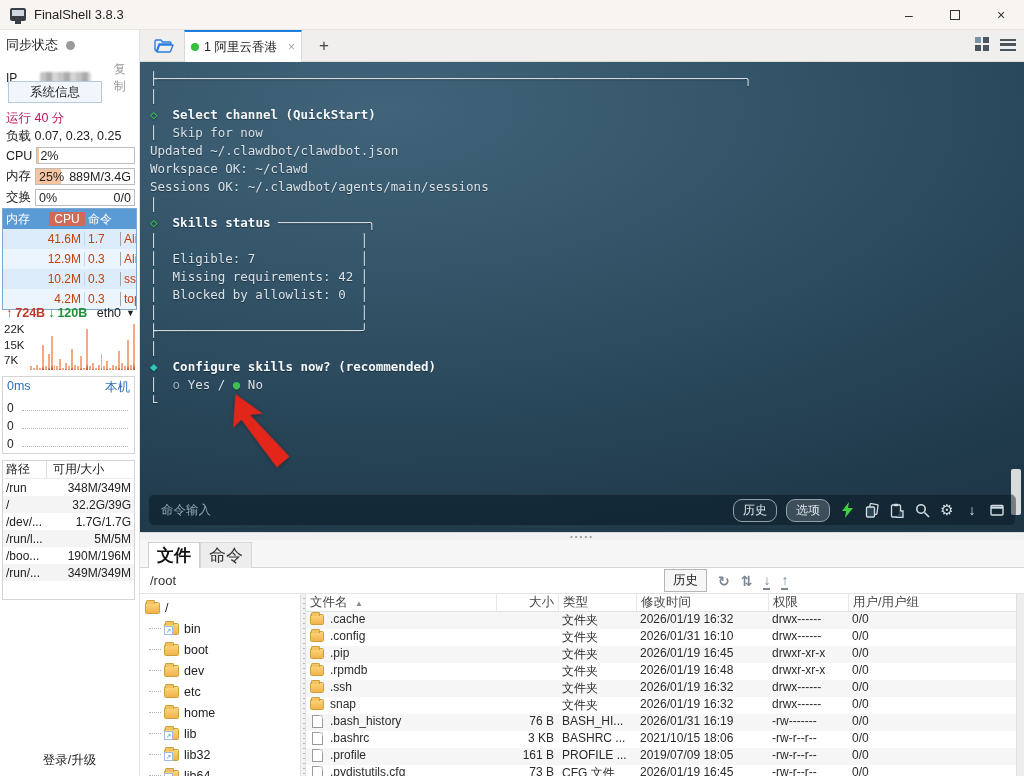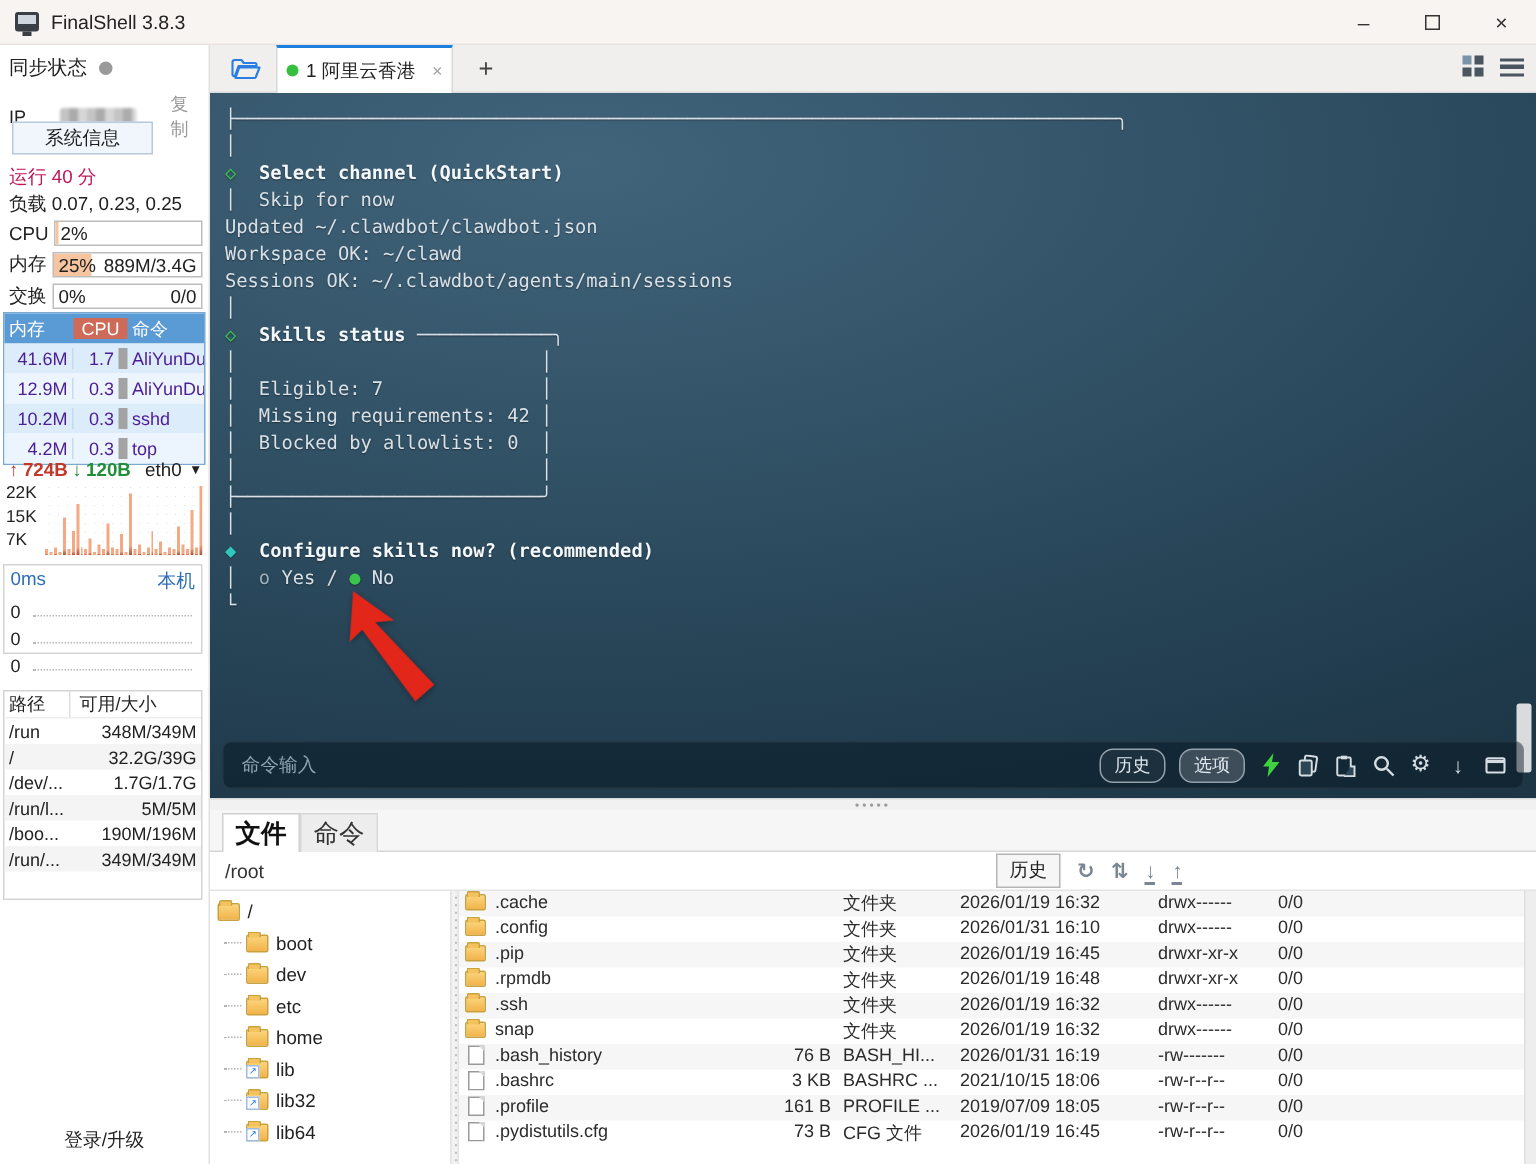--- a/index.html
+++ b/index.html
@@ -37,42 +37,42 @@
   .meter{flex:1;height:17px;border:1px solid #bdbdbd;background:#fff;position:relative;overflow:hidden;}
   .meter .fill{position:absolute;left:0;top:0;bottom:0;background:#f6c5a0;}
   .meter .mtext{position:relative;padding:1px 3px;display:flex;justify-content:space-between;color:#222;}
   .cpu-row{top:117px;} .mem-row{top:138px;} .swap-row{top:159px;}
 
   
   .ptable{position:absolute;left:2px;right:2px;top:178px;border:1px solid #7da9d0;}
   .phead{display:flex;background:#5b9bd5;color:#fff;height:20px;align-items:center;}
   .phead .hc{padding:0 3px;}
   .hc-mem{width:46px;} .hc-cpu{width:36px;background:#cd6a58;text-align:center;} .hc-cmd{flex:1;}
-  .prow{display:flex;height:20px;align-items:center;color:#4c1d95;background:#dcecfa;}
+  .prow{display:flex;height:20px;align-items:center;color:#c2410c;background:#dcecfa;padding-left:36px;}
   .prow.alt{background:#ecf5fd;}
   .pc{padding:0 3px;overflow:hidden;white-space:nowrap;}
   .pc-mem{width:46px;text-align:right;border-right:1px solid #c4dbEE;}
-  .pc-cpu{width:36px;text-align:right;border-right:6px solid #a3a3a3;}
+  .pc-cpu{width:36px;border-right:1px solid #a3a3a3;}
   .pc-cmd{flex:1;}
 
   
   .net-row{top:276px;display:flex;align-items:center;gap:3px;font-size:12.5px;}
   .net-up{color:#c0392b;font-weight:bold;}
   .net-down{color:#1f8f3a;font-weight:bold;}
   .net-iface{color:#222;margin-left:auto;margin-right:2px;}
   .net-caret{color:#222;font-size:9px;}
   .graph{position:absolute;left:2px;right:4px;top:292px;height:48px;display:flex;}
   .graph-ylabels{width:28px;display:flex;flex-direction:column;justify-content:space-between;
       color:#222;font-size:11.5px;padding:1px 0 4px 2px;}
   .graph-bars{flex:1;display:flex;align-items:flex-end;gap:1px;overflow:hidden;
       background-image:radial-gradient(#d8e4ee 0.5px,transparent 0.6px);background-size:6px 6px;}
   .gbar{width:2px;background:linear-gradient(#f2a984,#f2a984 85%,#b35036);}
 
   
-  .ping-box{position:absolute;left:2px;right:4px;top:346px;height:60px;border:1px solid #d4d4d4;
+  .ping-box{position:absolute;left:2px;right:4px;top:346px;height:78px;border:1px solid #d4d4d4;
       padding:2px 4px;}
   .ping-head{display:flex;justify-content:space-between;color:#2f6fba;font-size:12.5px;height:18px;}
   .ping-row{display:flex;align-items:flex-end;height:18px;color:#222;}
   .ping-row .dots{flex:1;border-bottom:1px dotted #b9b9b9;margin:0 2px 4px 8px;}
 
   
   .disk-box{position:absolute;left:2px;right:4px;top:430px;height:140px;border:1px solid #d4d4d4;overflow:hidden;}
   .dhead{display:flex;height:18px;align-items:center;color:#222;border-bottom:1px solid #eee;}
   .dhead .h1{width:44px;padding-left:3px;border-right:1px solid #ddd;}
   .dhead .h2{flex:1;padding-left:6px;}
@@ -477,20 +477,25 @@
       </div>
 
       <div class="browser">
         <div class="tree" id="tree">
             <div class="tree-row root">
               <span class="ficon"></span>
               <span>/</span>
             </div>
             <div class="tree-row">
               <span class="connector"></span>
+              <span class="ficon symlink"></span>
+              <span>bin</span>
+            </div>
+            <div class="tree-row">
+              <span class="connector"></span>
               <span class="ficon"></span>
               <span>boot</span>
             </div>
             <div class="tree-row">
               <span class="connector"></span>
               <span class="ficon"></span>
               <span>dev</span>
             </div>
             <div class="tree-row">
               <span class="connector"></span>
@@ -513,20 +518,31 @@
               <span>lib32</span>
             </div>
             <div class="tree-row">
               <span class="connector"></span>
               <span class="ficon symlink"></span>
               <span>lib64</span>
             </div>
           </div>
         <div class="tree-scroll"></div>
         <div class="ftable">
+          <div class="fhead">
+            <span class="fh col-name">
+              <span>文件名</span>
+              <span class="sort-caret">▲</span>
+            </span>
+            <span class="fh col-size">大小</span>
+            <span class="fh col-type">类型</span>
+            <span class="fh col-mtime">修改时间</span>
+            <span class="fh col-perm">权限</span>
+            <span class="fh col-owner">用户/用户组</span>
+          </div>
           <div id="file-rows">
               <div class="frow alt">
                 <span class="fc col-name name-wrap">
                   <span class="ficon"></span>
                   <span>.cache</span>
                 </span>
                 <span class="fc col-size"></span>
                 <span class="fc col-type">文件夹</span>
                 <span class="fc col-mtime">2026/01/19 16:32</span>
                 <span class="fc col-perm">drwx------</span>

